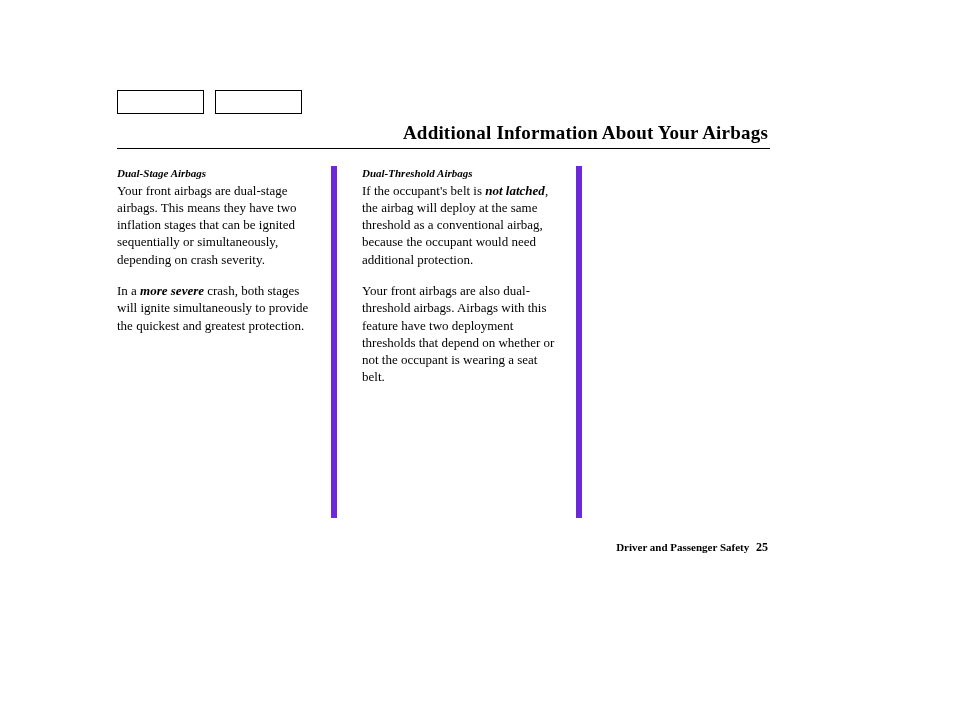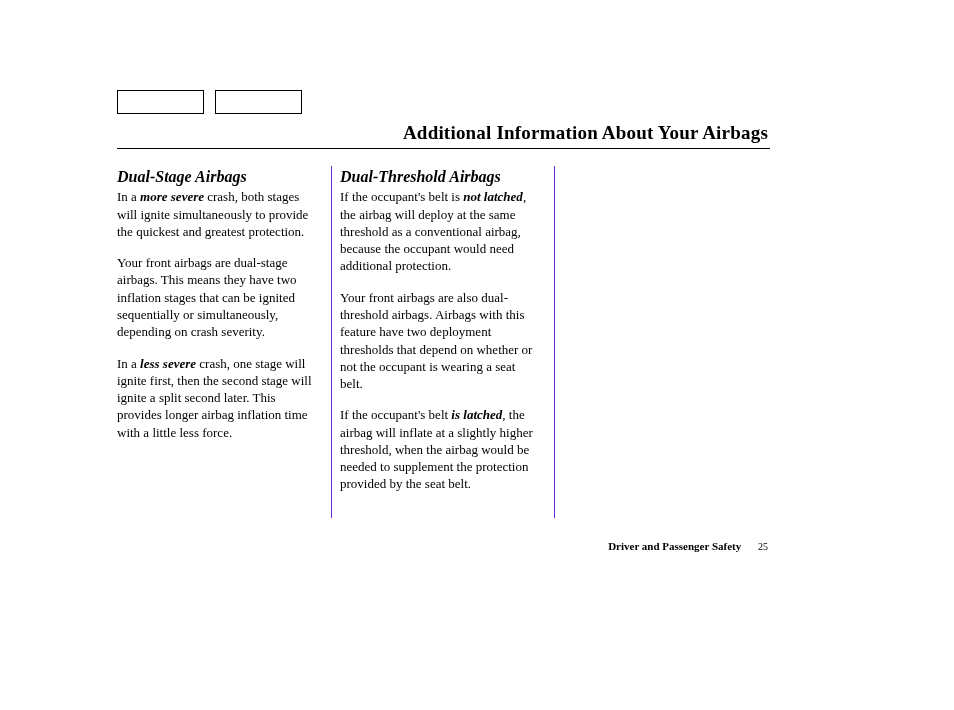--- a/index.html
+++ b/index.html
@@ -55,26 +55,26 @@
     display: flex;
   }
   .col {
     flex: 0 0 200px;
     font-size: 13px;
     line-height: 1.33;
     padding-right: 14px;
     font-family: Georgia, "Times New Roman", serif;
   }
   .col + .col {
-    border-left: 1px solid #6d28d9;
-    padding-left: 8px;
+    border-left: 6px solid #6d28d9;
+    padding-left: 25px;
   }
   .col h4 {
     margin: 0 0 1px 0;
-    font-size: 16px;
+    font-size: 11px;
     font-weight: bold;
     font-style: italic;
     font-family: "Times New Roman", Times, serif;
   }
   .col p {
     margin: 0 0 14px 0;
   }
   .col .em {
     font-weight: bold;
     font-style: italic;
@@ -84,52 +84,49 @@
     top: 540px;
     right: 186px;
     font-size: 11px;
     font-family: "Times New Roman", Times, serif;
   }
   .footer .sect {
     font-weight: bold;
     margin-right: 4px;
   }
   .footer .pn {
-    font-weight: normal;
-    font-size: 10px;
-    margin-left: 10px;
+    font-weight: bold;
+    font-size: 12px;
   }
 </style>
 </head>
 <body>
 
 <div class="page">
 
   <div class="crop-boxes">
     <div class="crop-box"></div>
     <div class="crop-box"></div>
   </div>
 
   <div class="page-title">Additional Information About Your Airbags</div>
   <div class="title-rule"></div>
 
   <div class="columns">
 
     <div class="col">
       <h4>Dual-Stage Airbags</h4>
+      <p>Your front airbags are dual-stage airbags. This means they have two inflation stages that can be ignited sequentially or simultaneously, depending on crash severity.</p>
       <p><span>In a </span><span class="em">more severe</span><span> crash, both stages will ignite simultaneously to provide the quickest and greatest protection.</span></p>
-      <p>Your front airbags are dual-stage airbags. This means they have two inflation stages that can be ignited sequentially or simultaneously, depending on crash severity.</p>
-      <p><span>In a </span><span class="em">less severe</span><span> crash, one stage will ignite first, then the second stage will ignite a split second later. This provides longer airbag inflation time with a little less force.</span></p>
     </div>
 
     <div class="col">
       <h4>Dual-Threshold Airbags</h4>
       <p><span>If the occupant's belt is </span><span class="em">not latched</span><span>, the airbag will deploy at the same threshold as a conventional airbag, because the occupant would need additional protection.</span></p>
       <p>Your front airbags are also dual-threshold airbags. Airbags with this feature have two deployment thresholds that depend on whether or not the occupant is wearing a seat belt.</p>
-      <p><span>If the occupant's belt </span><span class="em">is latched</span><span>, the airbag will inflate at a slightly higher threshold, when the airbag would be needed to supplement the protection provided by the seat belt.</span></p>
     </div>
 
     <div class="col"></div>
 
   </div>
 
   <div class="footer">
     <span class="sect">Driver and Passenger Safety</span>
     <span class="pn">25</span>
   </div>

